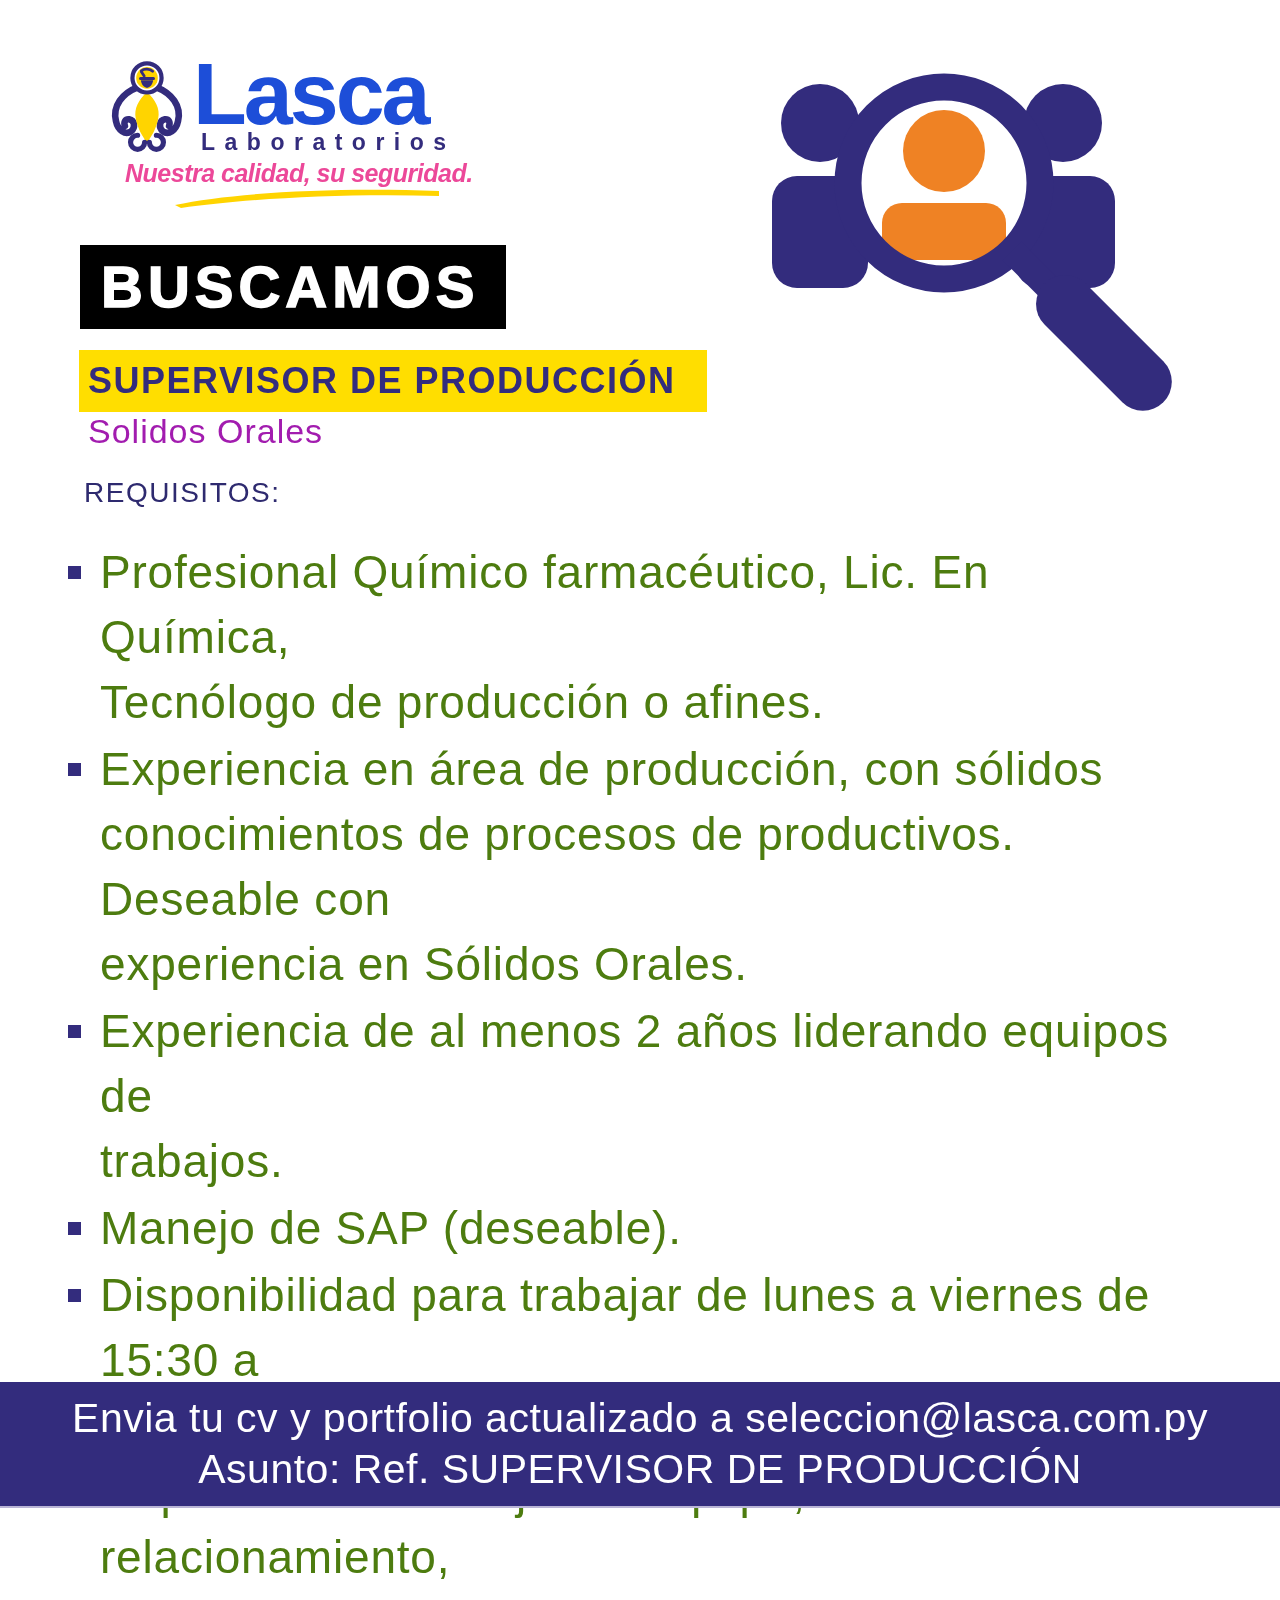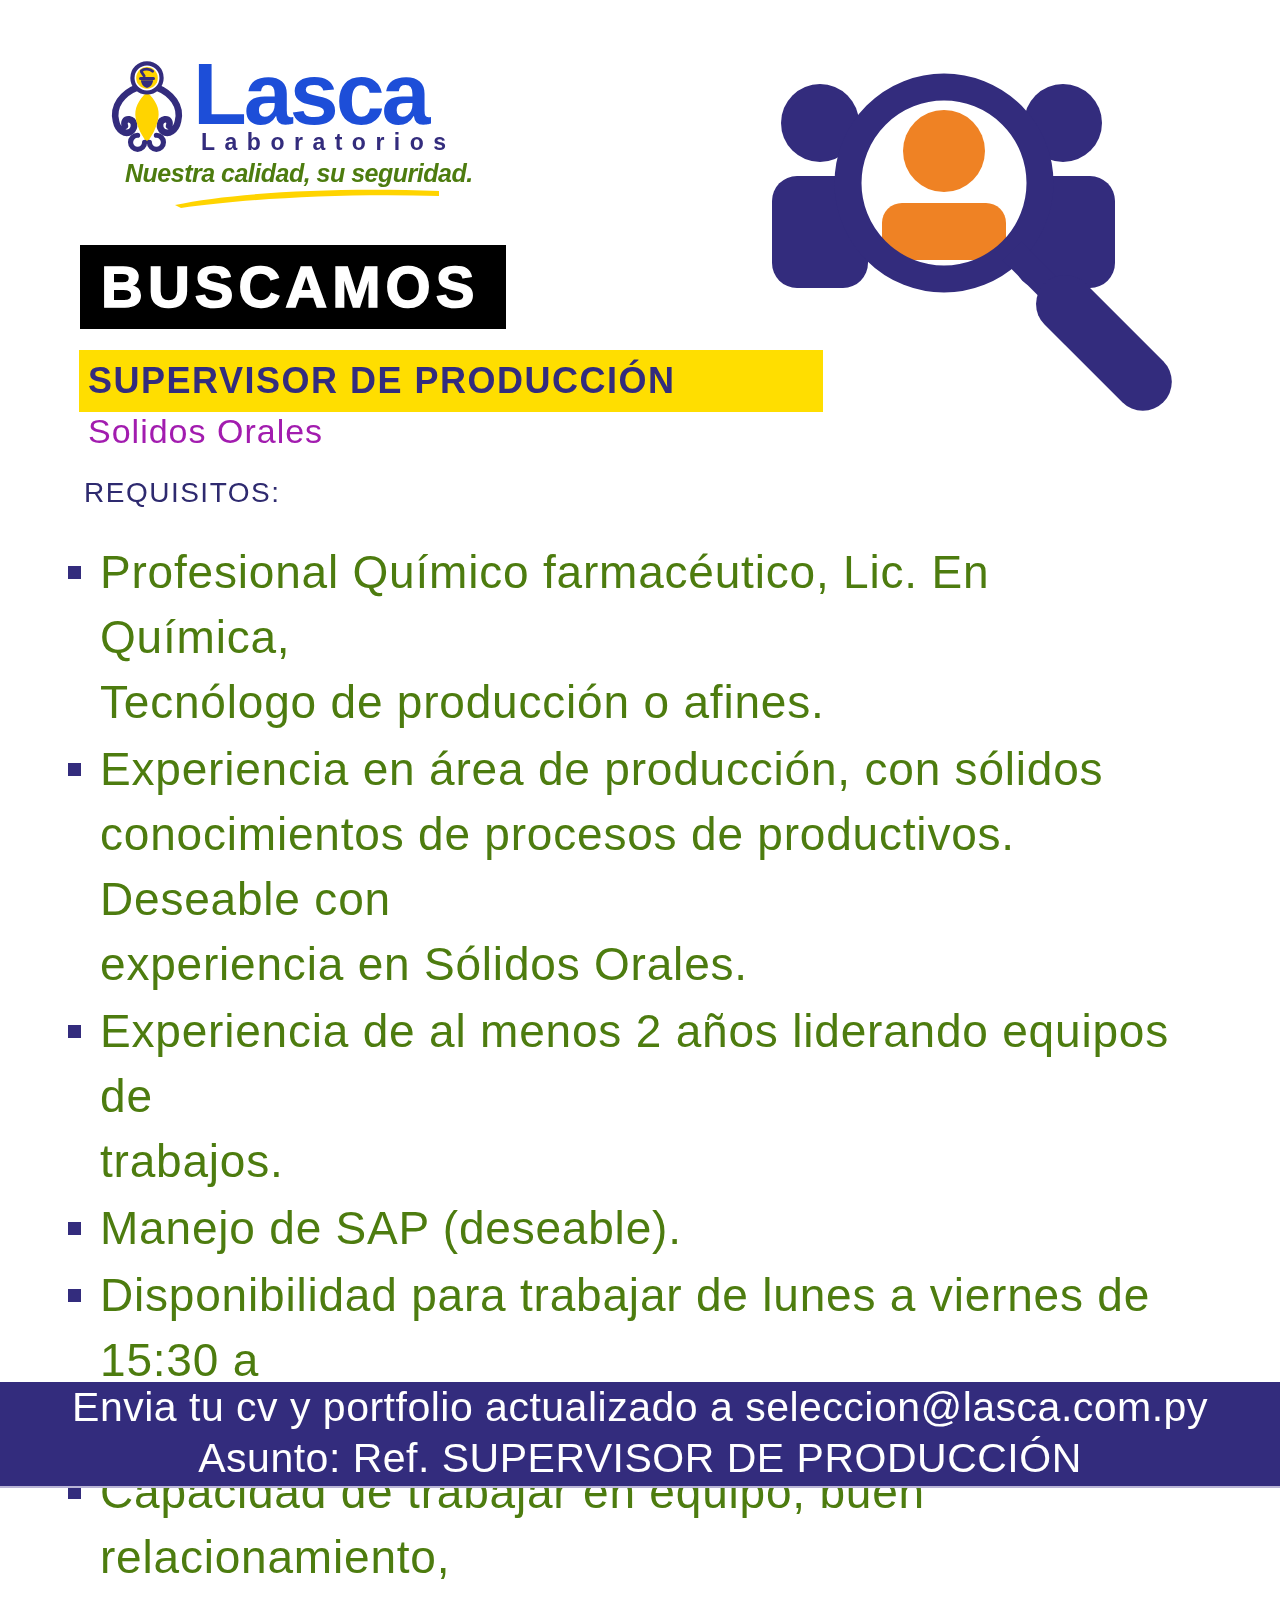--- a/index.html
+++ b/index.html
@@ -13,34 +13,34 @@
   .brand-name{
     position:absolute;left:193px;top:50px;font-size:88px;line-height:1;
     font-weight:700;letter-spacing:-3px;color:#1d4ed8;
   }
   .brand-sub{
     position:absolute;left:201px;top:129px;font-size:23px;font-weight:700;
     letter-spacing:9.5px;color:#332C7D;white-space:nowrap;text-align:center;
   }
   .brand-tagline{
     position:absolute;left:125px;top:159px;font-size:25px;font-weight:700;
-    font-style:italic;color:#4d7c0f;white-space:nowrap;letter-spacing:-0.5px;
+    font-style:italic;color:#ec4899;white-space:nowrap;letter-spacing:-0.5px;
   }
   .swoosh{position:absolute;left:172px;top:184px;width:270px;height:24px;}
   
   .hero-art{position:absolute;left:758px;top:50px;width:434px;height:378px;}
   
   .buscamos-box{
     position:absolute;left:80px;top:245px;width:426px;height:84px;
     background:#000000;color:#ffffff;font-size:58px;font-weight:700;
     line-height:84px;letter-spacing:5px;padding-left:21px;box-sizing:border-box;
     -webkit-text-stroke:1.5px #ffffff;
   }
   .position-banner{
-    position:absolute;left:79px;top:350px;width:744px;height:62px;
+    position:absolute;left:79px;top:350px;width:628px;height:62px;
     background:#FFDE00;color:#332C7D;font-size:36px;font-weight:700;
     line-height:62px;letter-spacing:1.5px;padding-left:9px;box-sizing:border-box;
     white-space:nowrap;
   }
   .area-subtitle{
     position:absolute;left:88px;top:412px;font-size:34px;color:#a21caf;
     letter-spacing:1px;
   }
   .requisitos-heading{
     position:absolute;left:84px;top:477px;font-size:28px;color:#2E2A6F;
@@ -54,23 +54,23 @@
   .req-item{display:flex;gap:19px;margin:0 0 2px 0;}
   .bullet-square{
     flex:none;width:13px;height:13px;background:#332C7D;margin-top:26px;
   }
   .req-text{
     font-size:46px;line-height:65px;color:#4d7c0f;letter-spacing:0.8px;
     white-space:pre-line;
   }
   
   .footer-banner{
-    position:absolute;left:0;top:1382px;width:1280px;height:106px;
+    position:absolute;left:0;top:1382px;width:1280px;height:126px;
     background:#332C7D;color:#ffffff;display:flex;flex-direction:column;
-    justify-content:flex-start;align-items:center;text-align:center;
+    justify-content:center;align-items:center;text-align:center;
     border-bottom:2px solid #b9b4d6;box-sizing:border-box;
   }
   .footer-line{font-size:41px;line-height:51px;letter-spacing:0.5px;white-space:nowrap;}
 </style>
 </head>
 <body>
 
 <div class="page">
 
   <svg class="mascot" viewBox="0 0 100 100" xmlns="http://www.w3.org/2000/svg">

